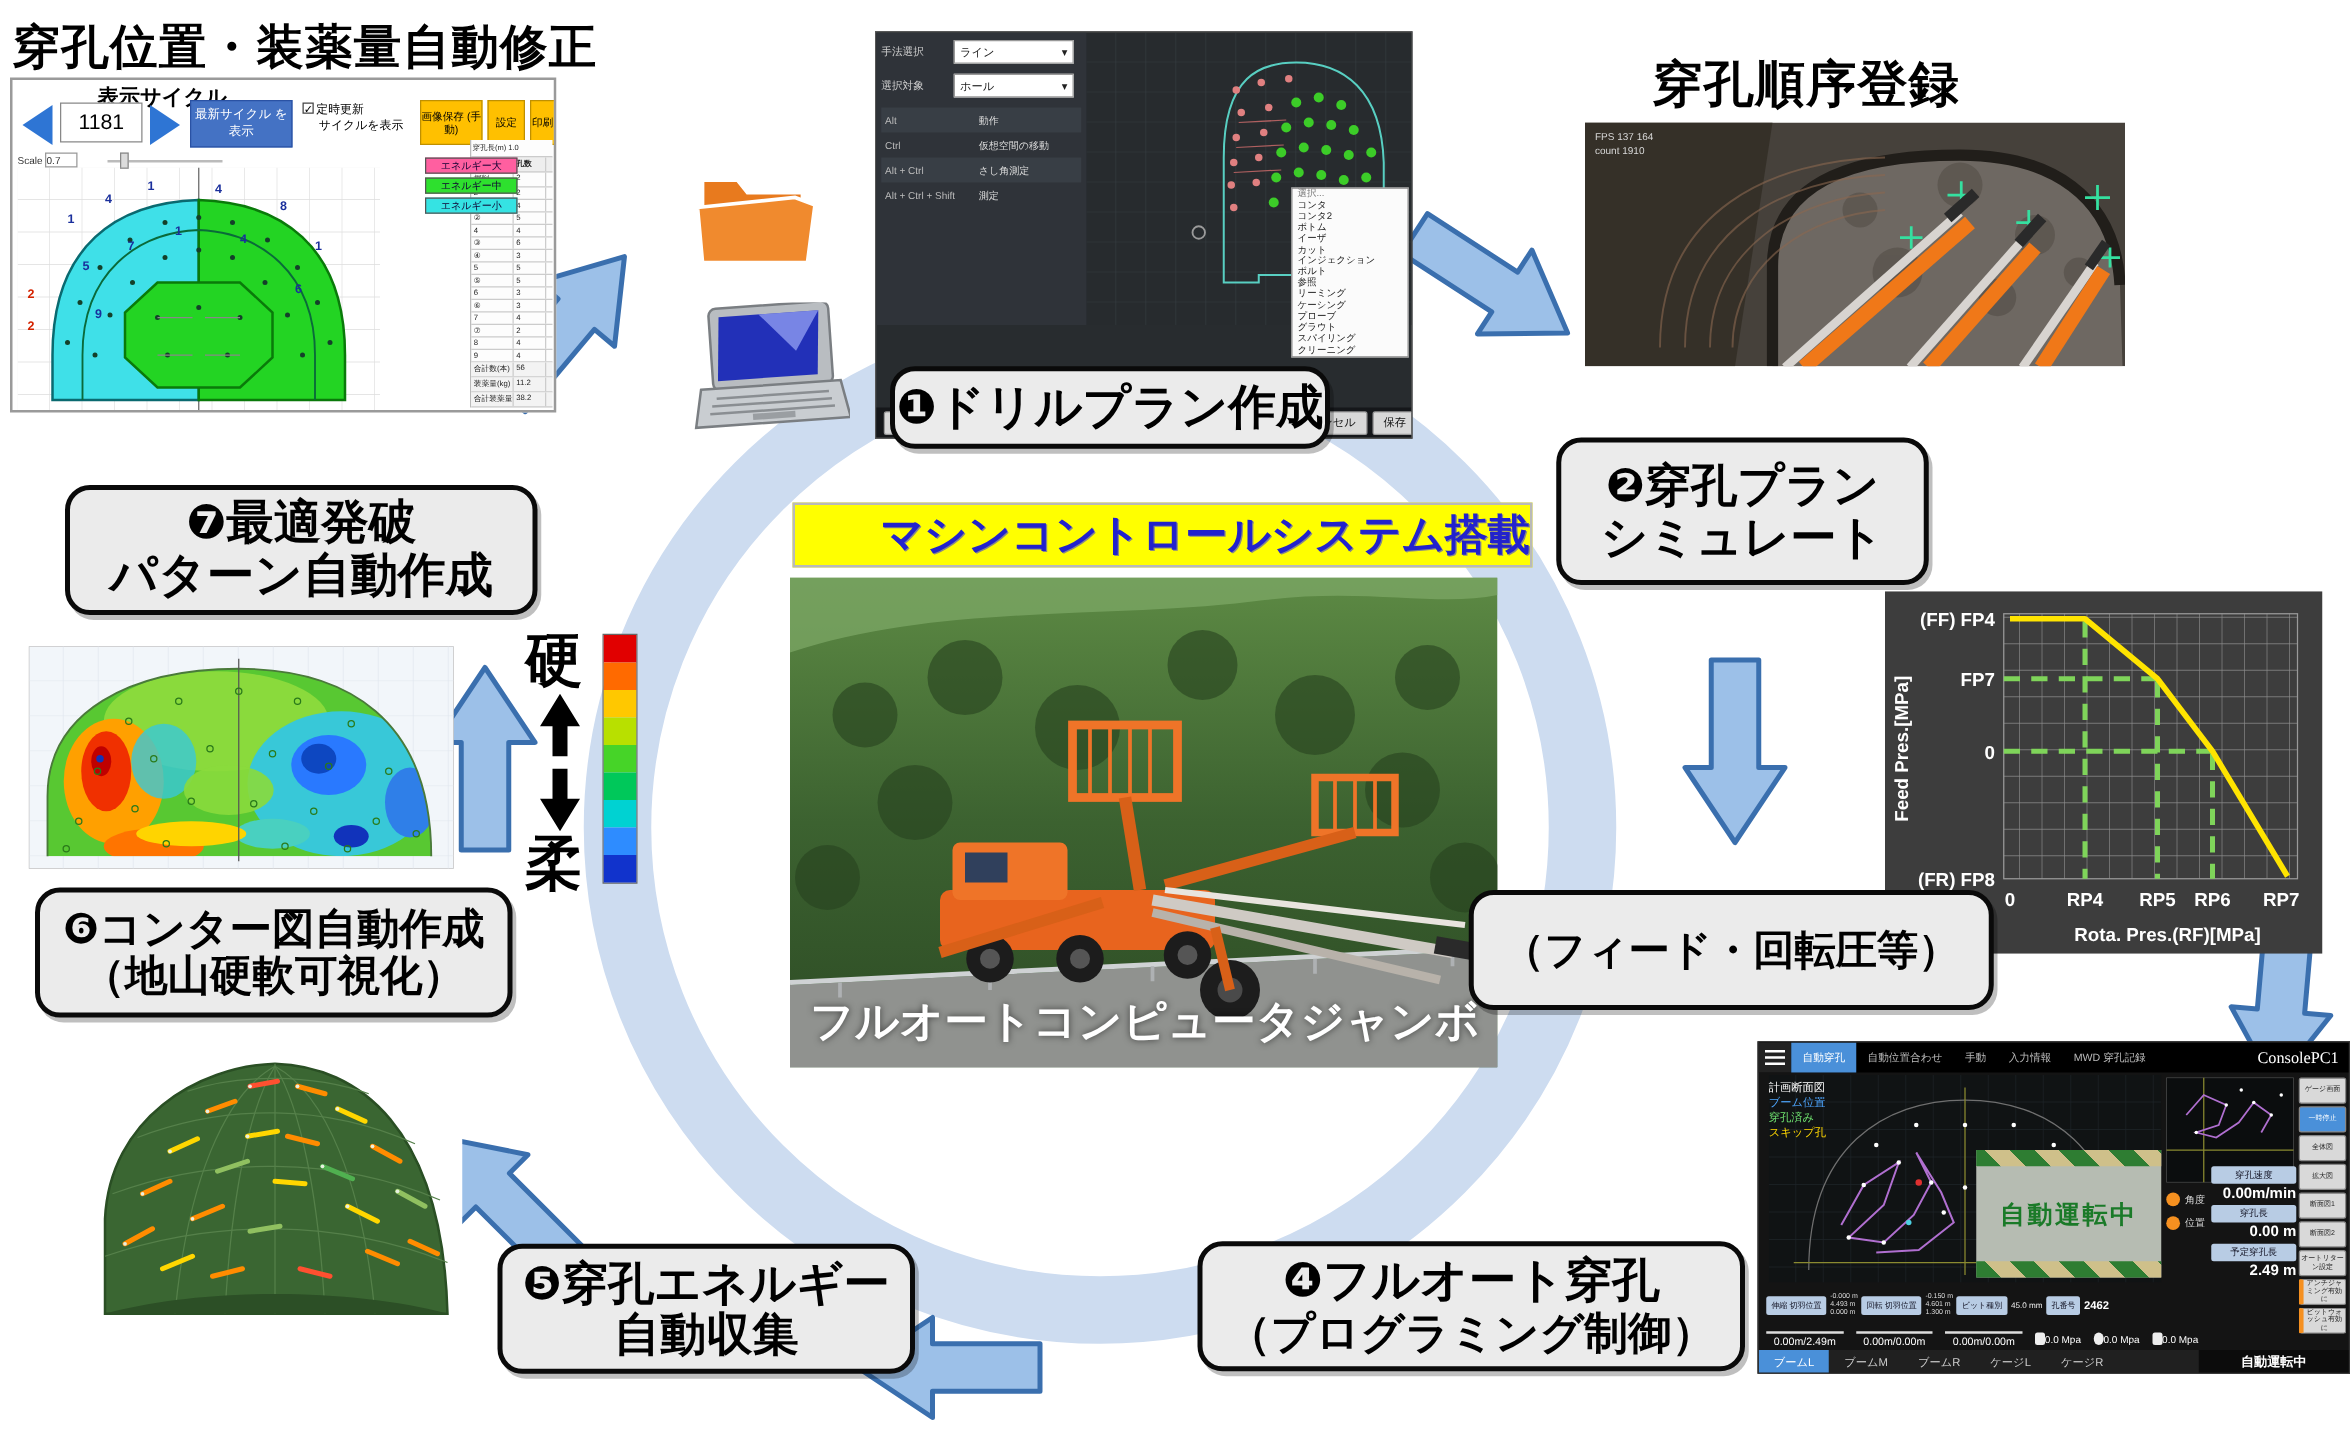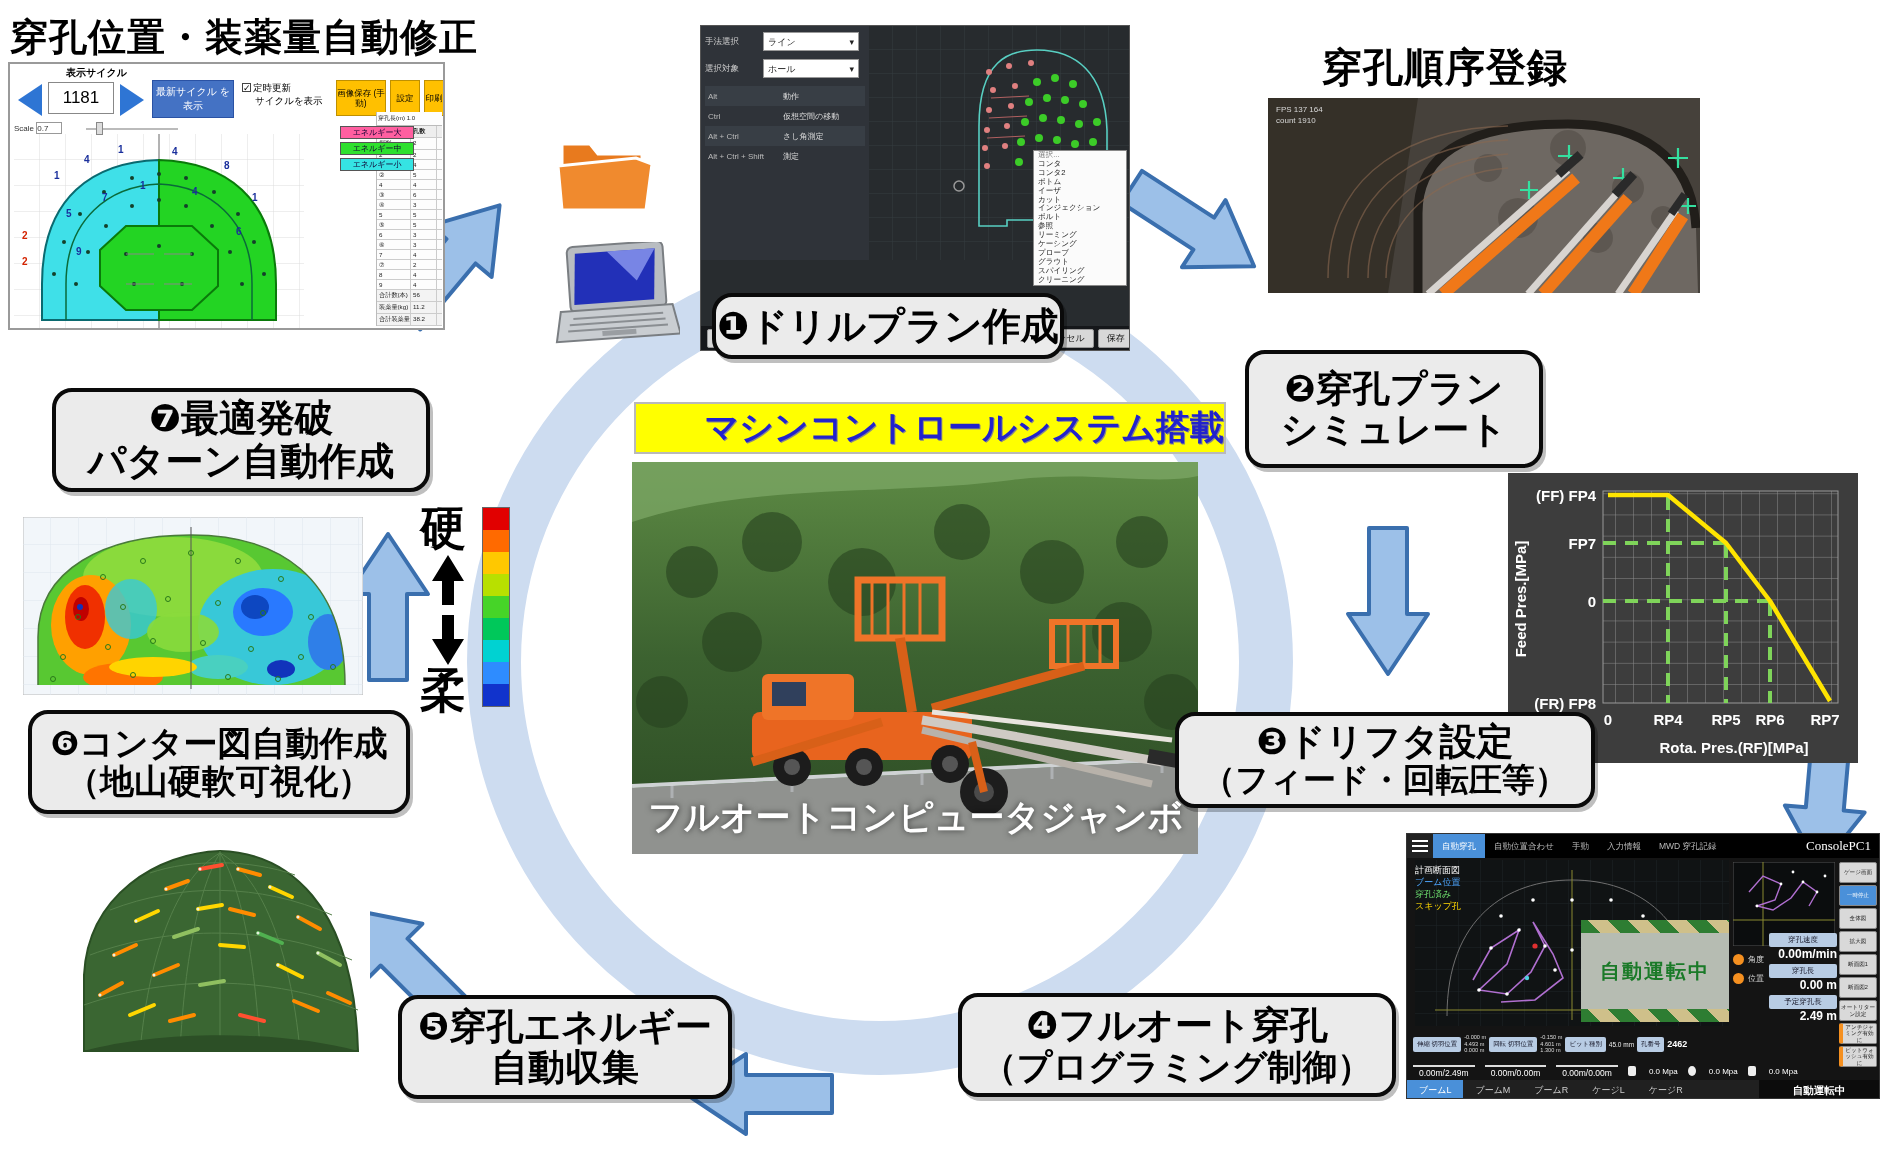--- a/index.html
+++ b/index.html
@@ -6,21 +6,21 @@
 body{background:#fff;font-family:"Liberation Sans","DejaVu Sans",sans-serif}
 .canvas{position:relative;width:1880px;height:1154px;background:#fff;overflow:hidden}
 .abs{position:absolute}
 .title{font-weight:900;color:#000;letter-spacing:1px;white-space:nowrap}
 .step-box{background:#ebebeb;border:4px solid #0a0a0a;border-radius:20px;display:flex;flex-direction:column;align-items:center;justify-content:center;box-shadow:3px 4px 0 rgba(0,0,0,.25);z-index:5}
 .step-line{font-weight:900;color:#000;line-height:1.12;white-space:nowrap}
 .banner{background:#ffff00;border:2px solid #b9b9b9;display:flex;align-items:center;justify-content:flex-end;z-index:4}
 .banner-text{font-weight:900;font-size:34px;color:#2222cc;white-space:nowrap;text-shadow:1px 1px 0 #888}
 
 .cycle{background:#fff;border:2px solid #9a9a9a;z-index:3;font-size:10px;overflow:hidden}
-.cy-header{position:absolute;left:56px;top:2px;font-size:10px;font-weight:700}
+.cy-header{position:absolute;left:68px;top:2px;font-size:17px;font-weight:700}
 .cy-arrow{position:absolute;width:0;height:0;cursor:pointer}
 .cy-arrow.left{left:8px;top:20px;border-top:16px solid transparent;border-bottom:16px solid transparent;border-right:24px solid #2e75d4}
 .cy-arrow.right{left:110px;top:20px;border-top:16px solid transparent;border-bottom:16px solid transparent;border-left:24px solid #2e75d4}
 .cy-val{position:absolute;left:38px;top:18px;width:66px;height:32px;border:1px solid #888;background:#fff;font-size:17px;text-align:center;line-height:30px}
 .cy-latest{position:absolute;left:142px;top:16px;width:82px;height:38px;background:#4472c4;color:#fff;border:1px solid #2a52a4;font-size:10px;text-align:center;line-height:1.4;padding-top:4px;cursor:pointer}
 .cy-check{position:absolute;left:232px;top:18px;font-size:9.5px;line-height:1.35}
 .cy-check .cb{display:inline-block;width:9px;height:9px;border:1px solid #444;background:#fff;font-size:9px;line-height:8px;margin-right:2px}
 .cy-btn{position:absolute;top:16px;background:#ffc000;border:1px solid #bf9000;font-size:8.5px;text-align:center;display:flex;align-items:center;justify-content:center;line-height:1.2;cursor:pointer;height:36px}
 .cy-scale{position:absolute;left:4px;top:58px;font-size:8px;color:#333}
 .cy-scale .sbox{display:inline-block;width:26px;height:12px;border:1px solid #999;text-align:left;line-height:11px}
@@ -79,21 +79,21 @@
 .c-reads{position:absolute;left:362px;top:96px;width:68px}
 .c-read .rl{background:#b8cce4;color:#112;font-size:7.5px;text-align:center;border-radius:2px;padding:2px 0;margin-top:3px}
 .c-read .rv{color:#fff;font-size:12px;font-weight:700;text-align:right;white-space:nowrap}
 .c-info{position:absolute;left:6px;top:196px;width:420px;height:28px;display:flex;align-items:center;gap:3px}
 .c-cell{background:#b8cce4;border-radius:2px;font-size:6.4px;color:#112;text-align:center;padding:3px 4px;white-space:nowrap}
 .c-vals{font-size:5.6px;color:#ddd;line-height:1.25;white-space:nowrap}
 .c-bit{font-size:6.5px;color:#eee}
 .c-hole{font-size:9px;color:#fff;font-weight:700}
 .c-meters{position:absolute;left:6px;top:228px;width:462px;height:18px;display:flex;align-items:center;gap:10px}
 .c-meter{font-size:8.5px;color:#fff;border-top:2px solid #ddd;padding:1px 6px 0;white-space:nowrap}
-.c-press{font-size:8px;color:#fff;display:flex;align-items:flex-end;gap:13px;white-space:nowrap}
+.c-press{font-size:8px;color:#fff;display:flex;align-items:flex-end;gap:0;white-space:nowrap}
 .c-pico{width:8px;height:10px;background:#eee;border-radius:2px}
 .c-bottombar{position:absolute;left:0;top:246px;width:100%;height:20px;background:#202020;display:flex;align-items:center}
 .c-btabs{display:flex;flex:1;height:20px;align-items:center}
 .c-btab{font-size:9px;color:#ccc;padding:0 12px;line-height:20px;white-space:nowrap;cursor:pointer}
 .c-btabs div:first-of-type{background:#4a90d9;color:#fff}
 .c-bstatus{width:120px;background:#0c0c0c;color:#fff;font-weight:700;font-size:10.5px;text-align:center;line-height:20px}
 
 .hard-wrap{z-index:3}
 .hs-char{font-size:46px;font-weight:900;color:#000;line-height:1}
 .hs-bar{position:absolute;left:64px;top:2px;width:28px;height:200px;border:1px solid #666;display:flex;flex-direction:column}
@@ -602,21 +602,20 @@
     <text class="ctick" x="160" y="252" text-anchor="middle">RP4</text>
     <text class="ctick" x="218" y="252" text-anchor="middle">RP5</text>
     <text class="ctick" x="262" y="252" text-anchor="middle">RP6</text>
     <text class="ctick" x="317" y="252" text-anchor="middle">RP7</text>
     <text class="caxis" transform="translate(18,126) rotate(-90)" text-anchor="middle">Feed Pres.[MPa]</text>
     <text class="caxis" x="226" y="280" text-anchor="middle">Rota. Pres.(RF)[MPa]</text>
   </svg>
 </div>
 
 <div class="abs step-box" style="left:1175px;top:712px;width:420px;height:96px">
-  <div class="step-line" style="font-size:37px">❸ドリフタ設定</div>
   <div class="step-line" style="font-size:33px">（フィード・回転圧等）</div>
 </div>
 
 <div class="abs console" style="left:1406px;top:833px;width:474px;height:266px">
   <div class="c-topbar">
     <div class="c-burger">
           <i></i>
           <i></i>
           <i></i>
         </div>

